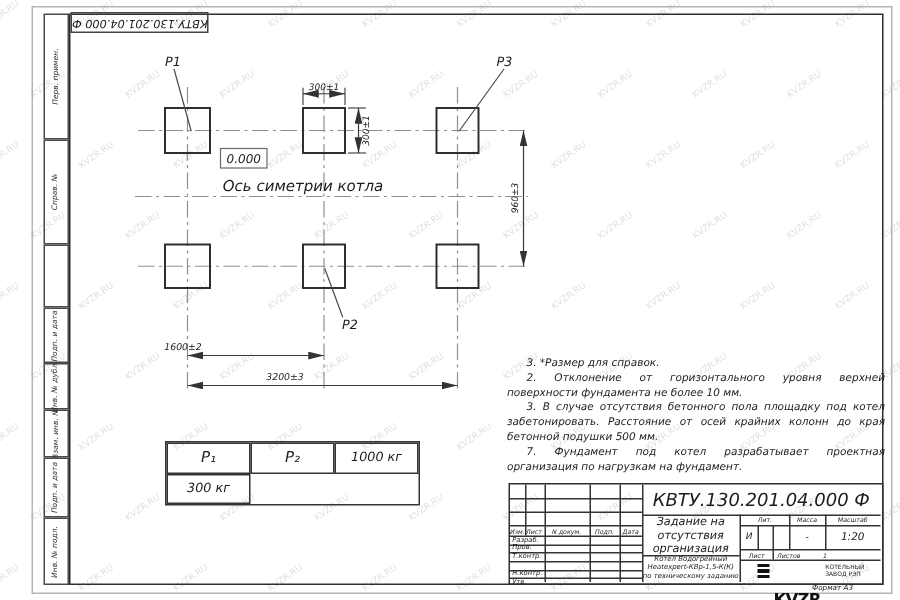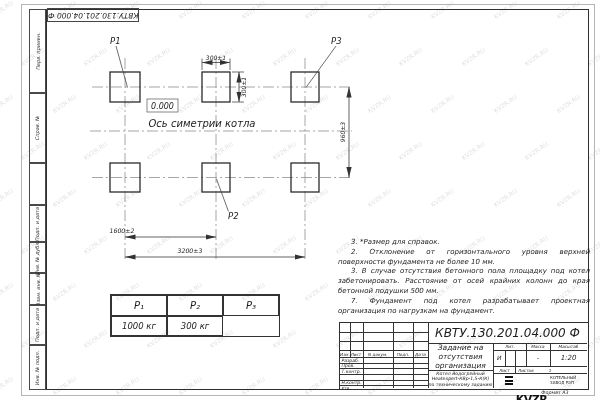--- a/index.html
+++ b/index.html
@@ -229,21 +229,20 @@
     <text x="345" y="132" font-size="6" text-anchor="middle" transform="rotate(-90 345 132)">960±3</text>
     <text x="122" y="233" font-size="6.2" text-anchor="middle">1600±2</text>
     <text x="190" y="253" font-size="6.2" text-anchor="middle">3200±3</text>
     <text x="162.5" y="108.5" font-size="8" text-anchor="middle">0.000</text>
     <text x="202" y="127" font-size="10" text-anchor="middle">Ось симетрии котла</text>
   </svg>
 
   <div class="loads-table">
     <div class="cell hdr">P₁</div>
     <div class="cell hdr">P₂</div>
-    <div class="cell hdr">P₃</div>
     <div class="cell val">1000 кг</div>
     <div class="cell val">300 кг</div>
   </div>
 
   <div class="notes">
     <p>3. *Размер для справок.</p>
     <p>2. Отклонение от горизонтального уровня верхней поверхности фундамента не более 10 мм.</p>
     <p>3. В случае отсутствия бетонного пола площадку под котел забетонировать. Расстояние от осей крайних колонн до края бетонной подушки 500 мм.</p>
     <p>7. Фундамент под котел разрабатывает проектная организация по нагрузкам на фундамент.</p>
   </div>

